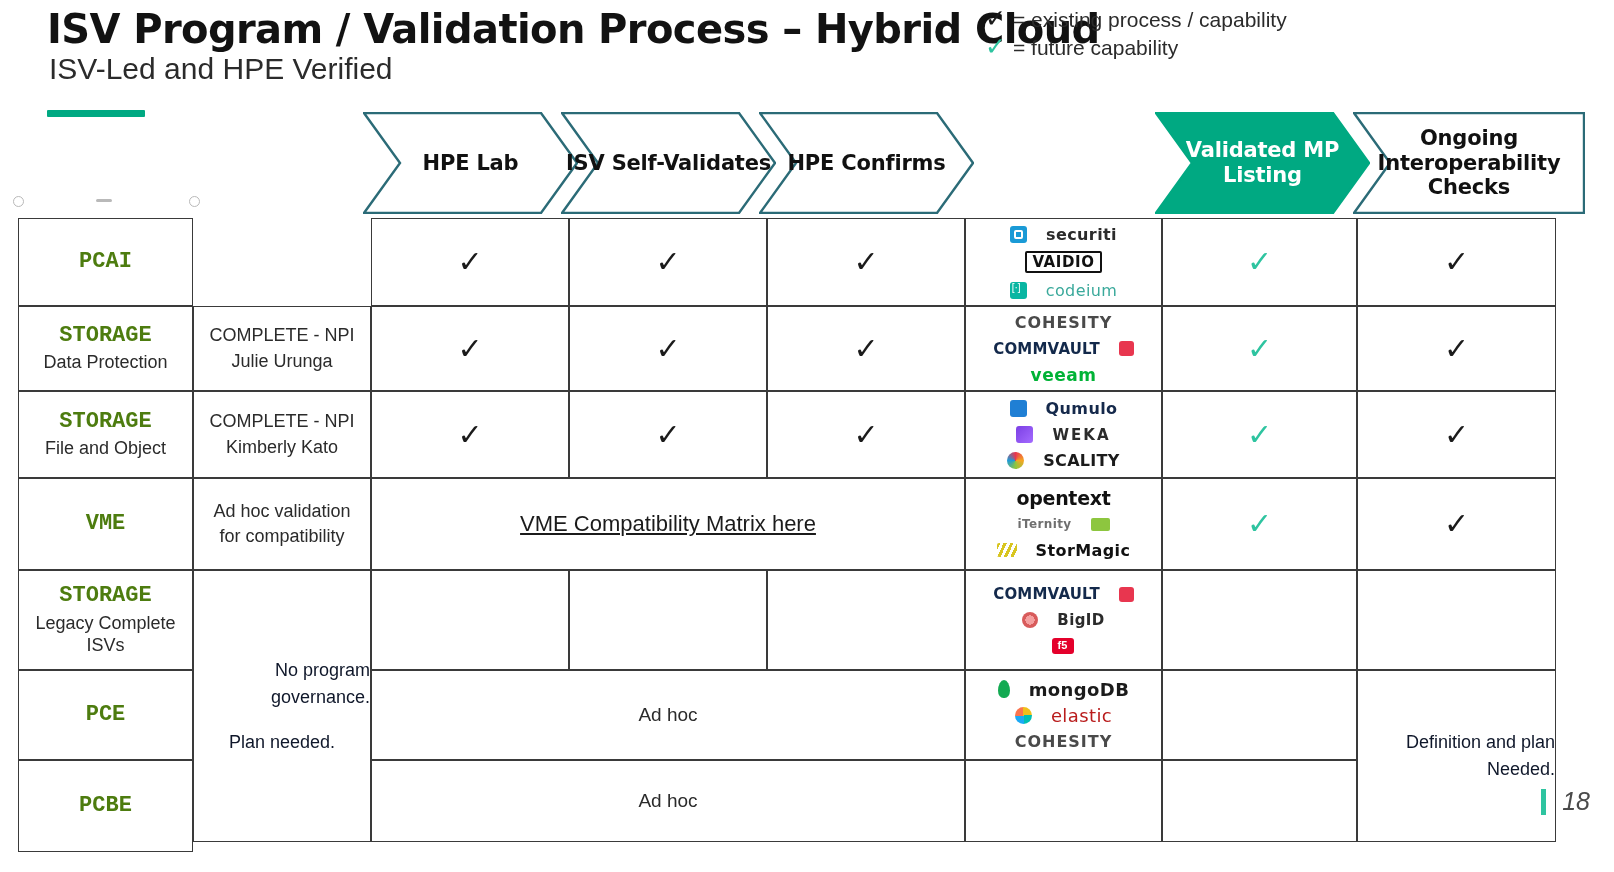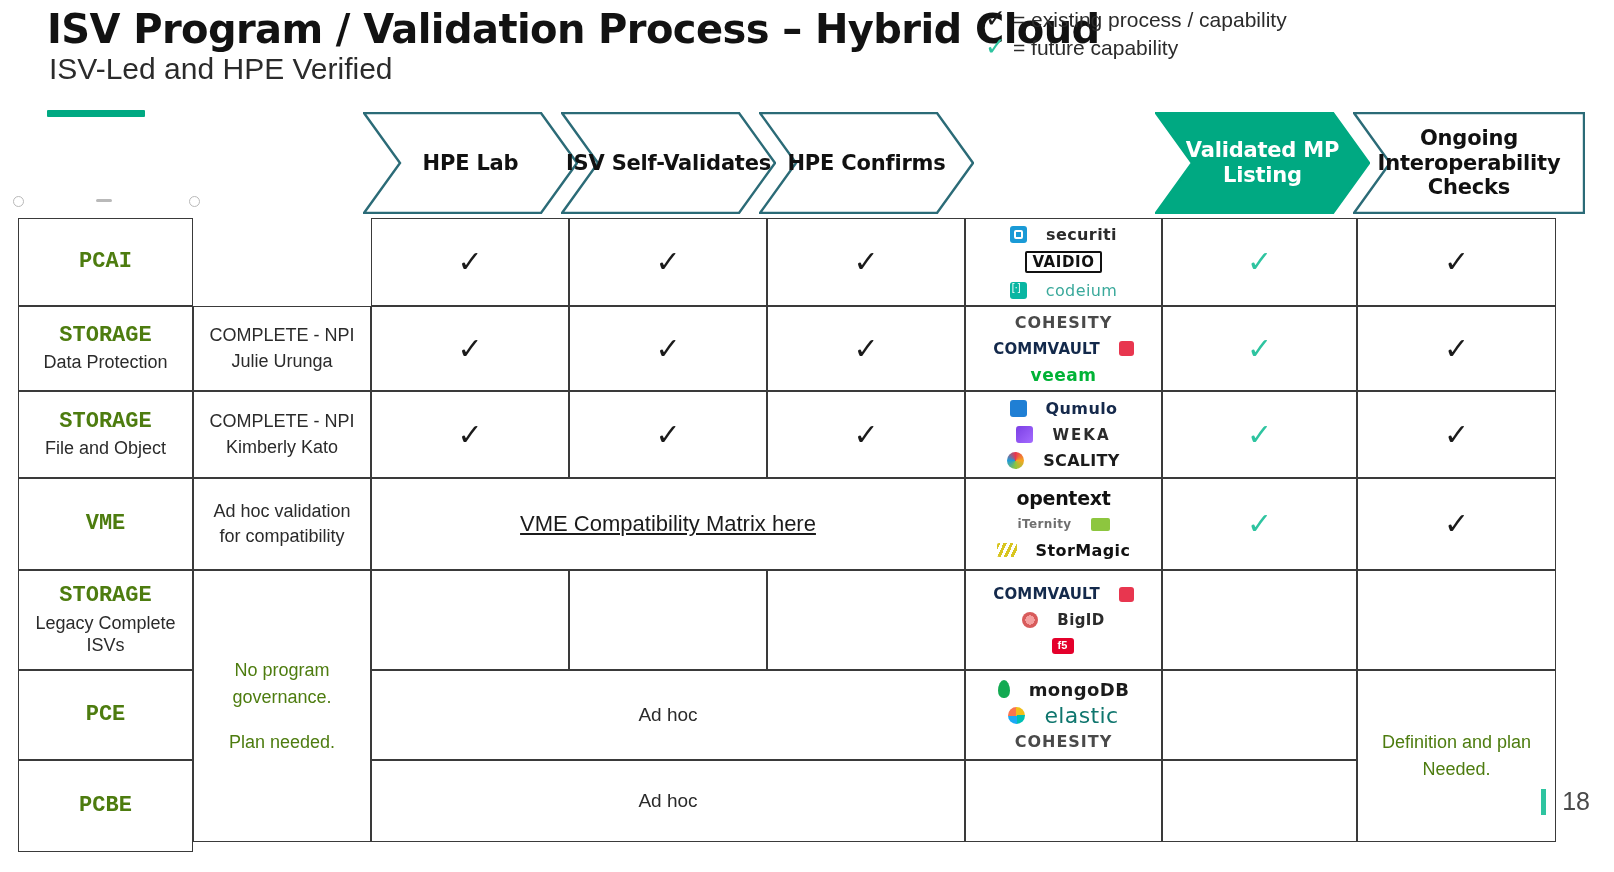--- a/index.html
+++ b/index.html
@@ -65,21 +65,21 @@
   .cell{position:absolute;box-sizing:border-box;
     display:flex;flex-direction:column;align-items:center;justify-content:center;
     text-align:center;background:#fff;
     border:1.6px solid #3a3a3a;}
   .seg-title{font-size:22px;font-weight:bold;line-height:1.2;
     font-family:Liberation Mono, monospace;color:#4d7c0f;}
   .seg-sub{font-size:18px;line-height:1.25;color:#2b2b2b;margin-top:2px;}
   .owner-txt{font-size:18px;line-height:1.4;color:#2b2b2b;}
   .chk{font-size:30px;line-height:1;color:#1b1b1b;font-family:"DejaVu Sans",sans-serif;}
   .chk.green{color:#2EC4A0;}
-  .note{font-size:18px;line-height:1.5;color:#4d7c0f;}
+  .note{font-size:18px;line-height:1.5;color:#0f172a;text-align:right;}
   .adhoc{font-size:19px;color:#2b2b2b;}
   .matrix-link{font-size:22px;color:#1b1b1b;text-decoration:underline;cursor:pointer;}
 
   
   .logos{display:flex;flex-direction:column;align-items:center;justify-content:center;gap:8px;}
   .logo{display:flex;align-items:center;gap:19px;height:18px;}
   .logo-txt{font-size:15px;font-weight:bold;letter-spacing:.4px;
     font-family:"DejaVu Sans","Liberation Sans",sans-serif;white-space:nowrap;}
   .mark{width:17px;height:17px;border-radius:3px;display:inline-block;flex:none;}
 
@@ -111,26 +111,26 @@
      repeating-linear-gradient(115deg,#d8c520 0 3px,transparent 3px 6px);border-radius:2px;}
   .m-bigid{width:16px;height:16px;background:
      radial-gradient(circle at 50% 50%,#f4a0a0 0 40%,#d85b5b 41% 100%);border-radius:50%;}
   .t-bigid{color:#2b2b2b;font-size:15px;}
   .m-f5{width:22px;height:16px;background:#e4002b;border-radius:3px;position:relative;}
   .m-f5::after{content:"f5";position:absolute;left:5px;top:1px;color:#fff;font-size:11px;font-weight:bold;}
   .m-mongo{width:12px;height:18px;background:#13aa52;border-radius:50% 50% 45% 45%/60% 60% 40% 40%;}
   .t-mongo-a{color:#1b1b1b;font-size:18px;}
   .m-elastic{width:17px;height:17px;border-radius:50%;
      background:conic-gradient(#f0bf1a 0 25%,#00bfb3 25% 50%,#1ba9f5 50% 75%,#fa744e 75% 100%);}
-  .t-elastic{color:#0f766e;font-weight:normal;font-size:22px;}
+  .t-elastic{color:#b91c1c;font-weight:normal;font-size:18px;}
 
   
   #page-num{position:absolute;right:24px;bottom:56px;display:flex;align-items:center;gap:16px;}
   #page-bar{width:5px;height:26px;background:#2EC4A0;}
-  #page-val{font-size:25px;color:#4a4a4a;}
+  #page-val{font-size:25px;color:#4a4a4a;font-style:italic;}
 
   
   .caret{position:absolute;width:2px;height:26px;background:#3a3a3a;}
   .caret::before,.caret::after{content:"";position:absolute;left:-4px;width:10px;height:2px;background:#3a3a3a;}
   .caret::before{top:0;} .caret::after{bottom:0;}
 </style>
 </head>
 <body>
 
 <div class="stage">

